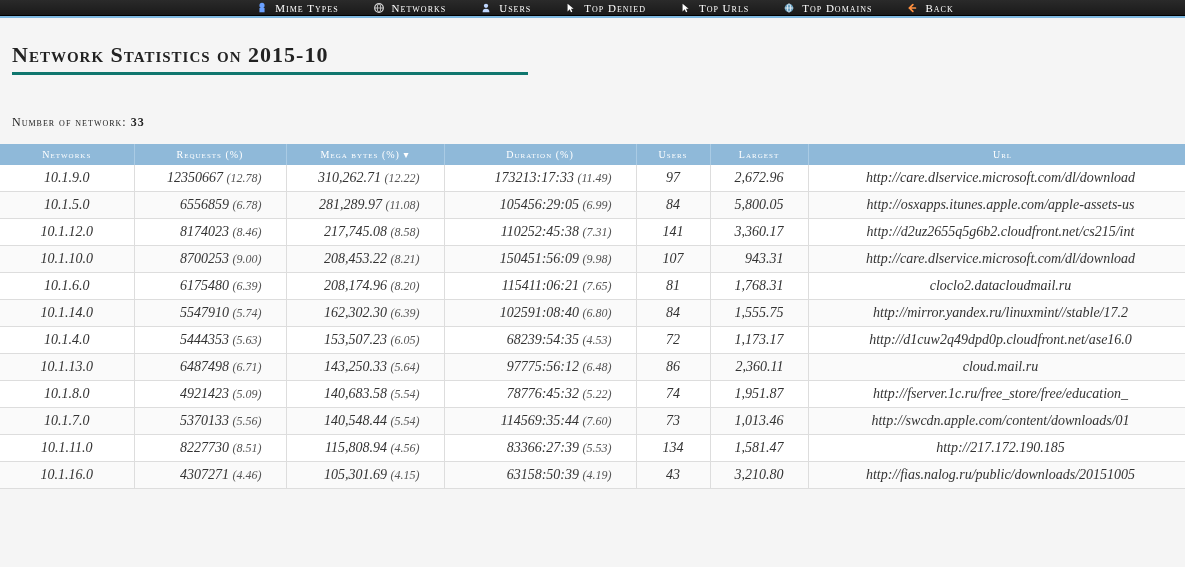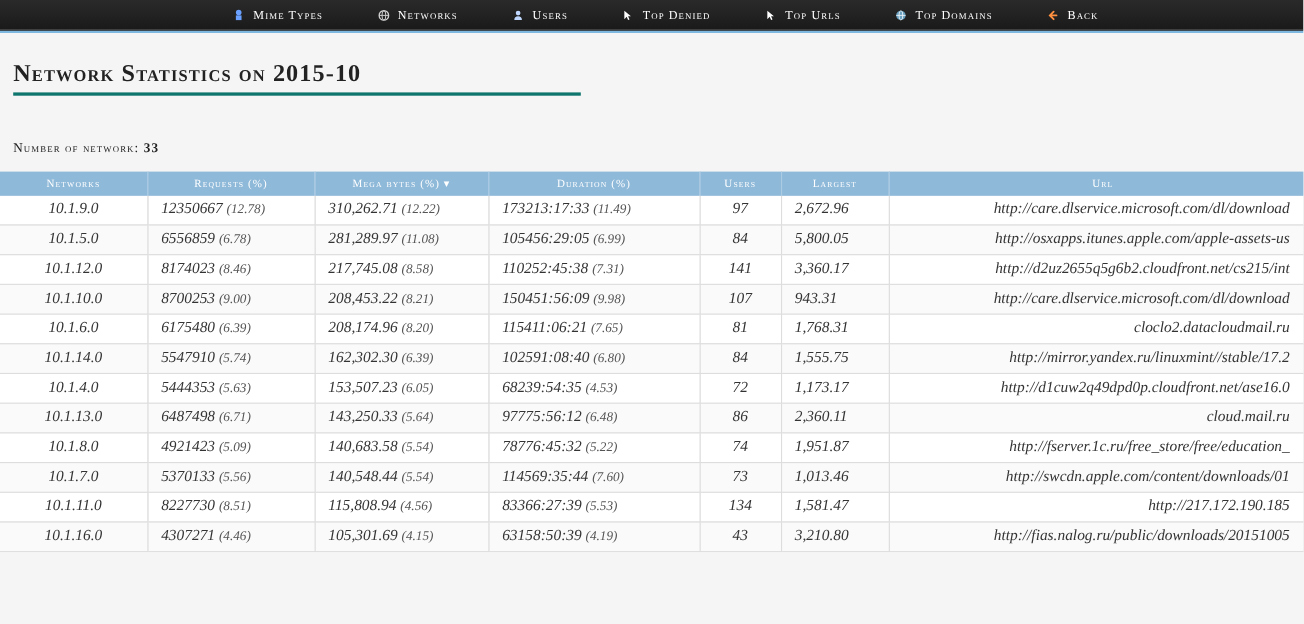--- a/index.html
+++ b/index.html
@@ -4,25 +4,25 @@
   <style>
     * { margin: 0; padding: 0; box-sizing: border-box; }
     body {
       font-family: Georgia, 'Times New Roman', serif;
       background: #f5f5f5;
       width: 1185px;
       overflow-x: hidden;
     }
     .nav-bar {
       background: linear-gradient(#2a2a2a, #1a1a1a);
-      height: 28px;
+      height: 16px;
       display: flex;
       align-items: center;
       justify-content: center;
-      gap: 48px;
+      gap: 33px;
       border-bottom: 1px solid #000;
       padding-left: 24px;
     }
     .nav-item {
       color: #fff;
       font-size: 11px;
       font-variant: small-caps;
       letter-spacing: 1px;
       display: flex;
       align-items: center;
@@ -89,22 +89,22 @@
       padding: 5px 12px;
       border-right: 1px solid #ddd;
       border-bottom: 1px solid #ddd;
       font-size: 14px;
       font-style: italic;
       color: #333;
       white-space: nowrap;
       overflow: hidden;
     }
     tbody td.center { text-align: center; margin-top: 36px; }
-    tbody td.right { text-align: left; padding-right: 24px; }
-    tbody td.left { text-align: right; padding-left: 20px; }
+    tbody td.right { text-align: right; padding-right: 24px; }
+    tbody td.left { text-align: center; padding-left: 20px; }
     tbody td span.pct { font-size: 12px; color: #555; }
     tbody tr:nth-child(even) td { background: #fafafa; }
     tbody tr:nth-child(odd) td { background: #fff; }
   </style>
 </head>
 <body>
 
 
 
 <div class="nav-bar">

